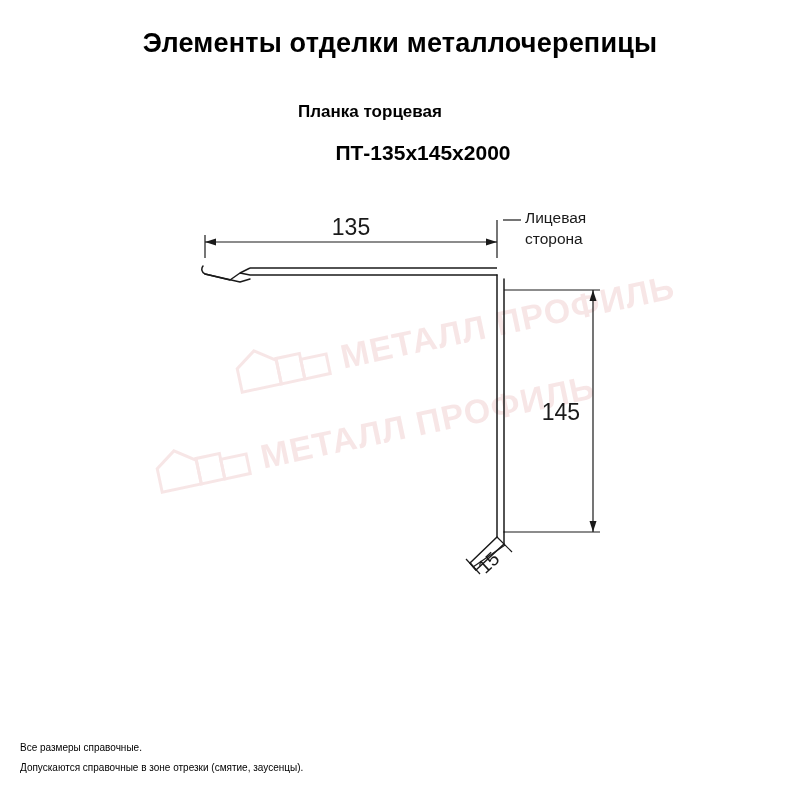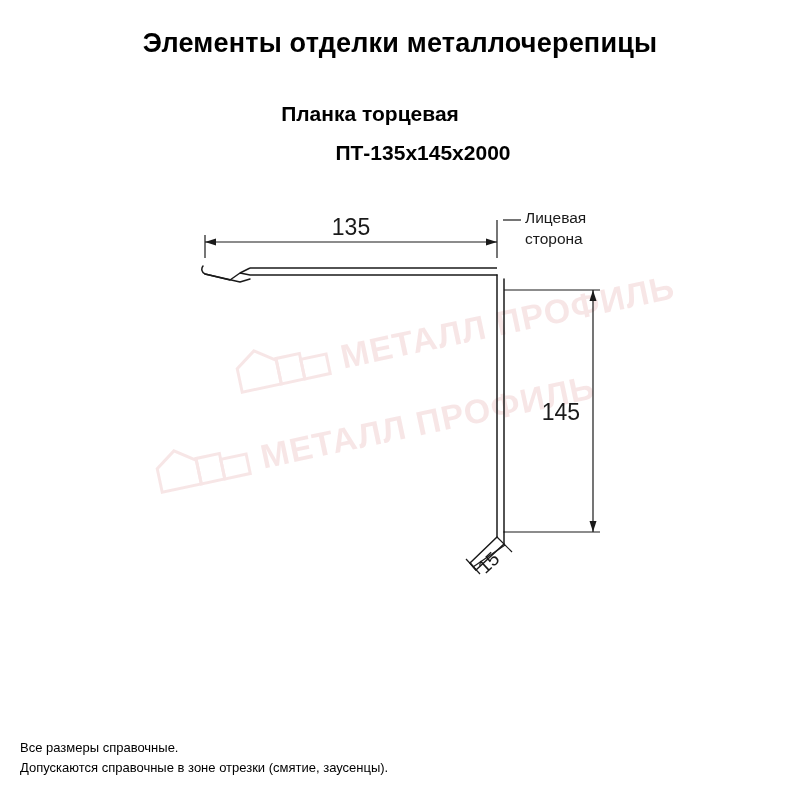--- a/index.html
+++ b/index.html
@@ -29,21 +29,21 @@
     font-size: 27px;
     font-weight: bold;
     letter-spacing: 0.2px;
   }
   .subtitle {
     position: absolute;
     top: 102px;
     left: 0;
     width: 740px;
     text-align: center;
-    font-size: 21px;
+    font-size: 17px;
     font-weight: bold;
   }
   .code {
     position: absolute;
     top: 141px;
     left: 0;
     width: 800px;
     text-align: center;
     font-size: 21px;
     font-weight: bold;
@@ -53,21 +53,21 @@
     position: absolute;
     top: 180px;
     left: 0;
     width: 688px;
     height: 460px;
   }
   .footnotes {
     position: absolute;
     left: 20px;
     bottom: 22px;
-    font-size: 13px;
+    font-size: 10px;
     line-height: 20px;
   }
   .footnotes div {
     white-space: nowrap;
   }
   .wm {
     position: absolute;
     opacity: 0.10;
     pointer-events: none;
   }

